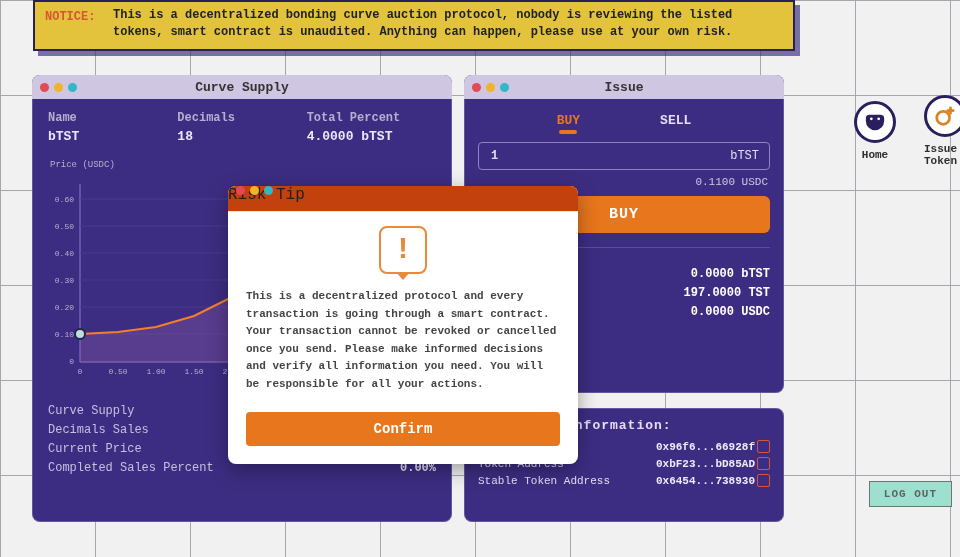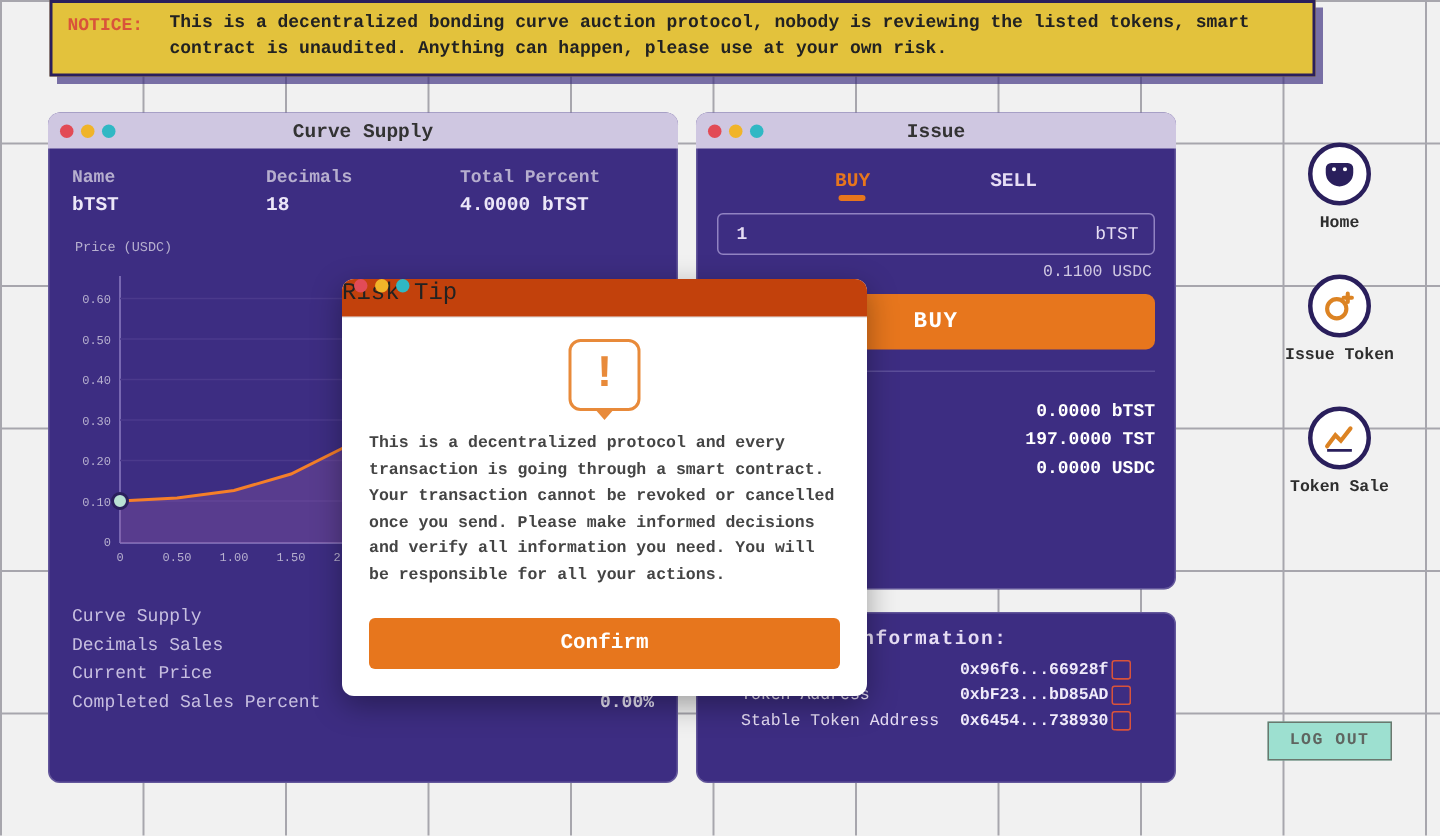--- a/index.html
+++ b/index.html
@@ -27,21 +27,21 @@
       linear-gradient(to bottom, var(--grid) 1px, transparent 1px),
       var(--bg);
     background-size:95px 95px, 95px 95px, auto;
     position:relative;
     overflow:hidden;
     color:#222;
   }
   .notice{
     position:absolute;
     left:33px; top:0;
-    width:844px;
+    width:762px;
     background:var(--yellow);
     padding:5px 10px 8px 10px;
     font-size:12px;
     font-weight:bold;
     display:flex;
     gap:8px;
     border:2px solid #2a1f5c;
     box-shadow:5px 5px 0 rgba(56,42,124,.65);
     line-height:1.4;
   }
@@ -97,30 +97,30 @@
   .buybtn{margin:8px 14px 14px;background:var(--orange);color:#fff;font-weight:bold;font-size:15px;text-align:center;padding:10px 0;border-radius:6px;letter-spacing:1px;cursor:pointer}
   .hold{margin:0 14px;border-top:1px solid #5c4e9a;font-size:12px;color:#e6ddf4}
   .hold .title2{font-weight:bold;letter-spacing:1px}
   .hold .hrow{display:flex;justify-content:space-between;margin:5px 0}
   .hold .hrow .v{font-weight:bold;color:#fff}
 
   
   #addr{left:464px;top:408px;width:320px;height:114px}
   .addr-body{padding:10px 14px;font-size:11px;color:#e6ddf4}
   .addr-body .title2{font-weight:bold;letter-spacing:1px;margin-bottom:8px;font-size:13px}
-  .arow{display:flex;justify-content:space-between;align-items:flex-end;margin:5px 16px}
+  .arow{display:flex;justify-content:space-between;align-items:flex-end;margin:5px 0}
   .arow .v{font-weight:bold;color:#efeafa;display:flex;align-items:center;gap:4px}
   .copy-icon{width:11px;height:11px;border:1.5px solid #d9533a;border-radius:2px;position:relative;display:inline-block}
   .copy-icon::before{content:"";position:absolute;left:-3px;top:-3px;width:11px;height:11px;border:1.5px solid #d9533a;border-radius:2px;background:var(--panel)}
 
   
-  .side{position:absolute;right:28px;top:95px;width:78px;display:flex;flex-direction:column;align-items:center;gap:28px;font-size:11px;font-weight:bold;color:#2e2e2e}
+  .side{position:absolute;right:28px;top:95px;width:78px;display:flex;flex-direction:row;align-items:center;gap:28px;font-size:11px;font-weight:bold;color:#2e2e2e}
   .side .item{display:flex;flex-direction:column;align-items:center;gap:6px;cursor:pointer}
   .icircle{width:42px;height:42px;border-radius:50%;border:3px solid #2a1f5c;background:#fff;display:flex;align-items:center;justify-content:center}
-  .logout{position:absolute;right:32px;bottom:50px;background:#9de0d0;border:1px solid #6a786e;padding:6px 14px;font-weight:bold;font-size:11px;color:#5f6560;letter-spacing:1px;cursor:pointer}
+  .logout{position:absolute;right:8px;bottom:50px;background:#9de0d0;border:1px solid #6a786e;padding:6px 14px;font-weight:bold;font-size:11px;color:#5f6560;letter-spacing:1px;cursor:pointer}
 
   
   .modal{position:absolute;left:228px;top:186px;width:350px;background:#fff;border-radius:8px;box-shadow:0 6px 20px rgba(0,0,0,.35);overflow:hidden;z-index:50}
   .modal .head{background:#c2410c;height:26px;border-bottom:1px solid #e8e8e8}
   .alert-ico{width:48px;height:48px;border:2px solid #e88a3a;border-radius:8px;margin:14px auto 0;display:flex;align-items:center;justify-content:center;position:relative}
   .alert-ico::after{content:"";position:absolute;left:50%;bottom:-8px;transform:translateX(-50%);width:0;height:0;border-left:7px solid transparent;border-right:7px solid transparent;border-top:8px solid #e88a3a}
   .excl{font-size:30px;font-weight:bold;color:#e88a3a}
   .modal .body{padding:14px 18px;font-size:11px;font-weight:bold;color:#444;line-height:1.6}
   .confirm{margin:4px 18px 18px;background:var(--orange);color:#fff;font-weight:bold;font-size:14px;text-align:center;padding:9px 0;border-radius:4px;cursor:pointer}
 </style>

